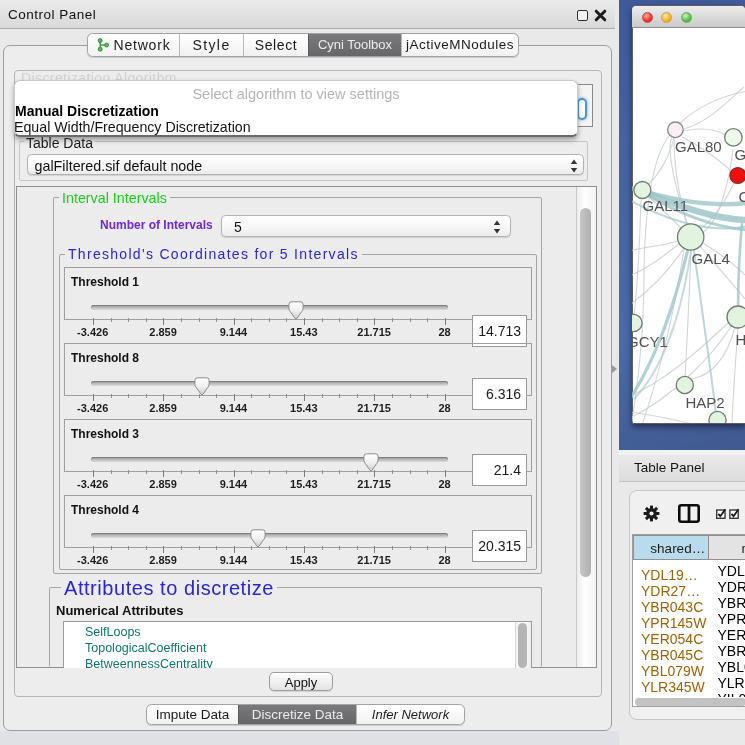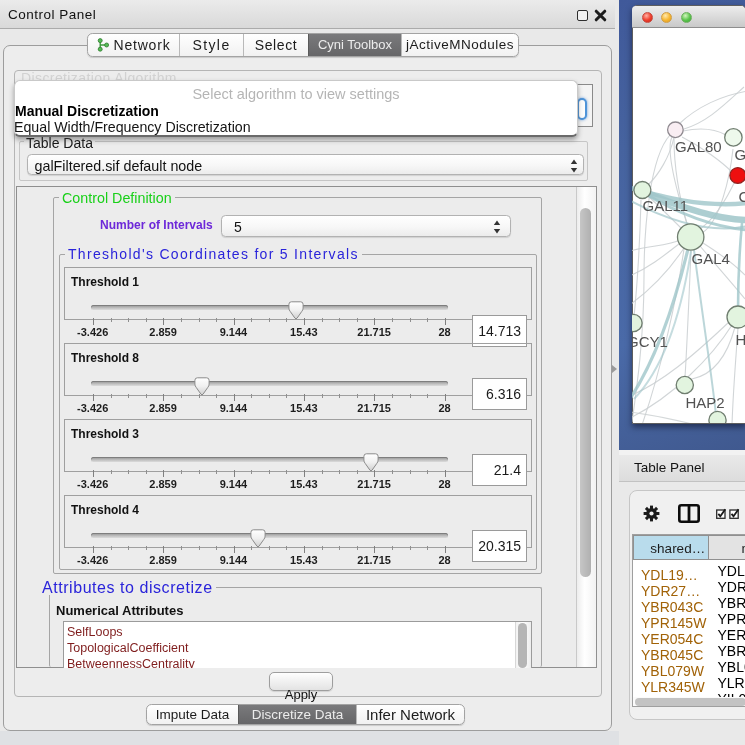--- a/index.html
+++ b/index.html
@@ -74,21 +74,21 @@
 <div class="abs" style="left:14px;top:86px;width:564px;font-size:14.5px;color:#b5b5b5;text-align:center;">Select algorithm to view settings</div>
 <div class="abs" style="left:15px;top:102.5px;font-size:14px;font-weight:bold;color:#000;">Manual Discretization</div>
 <div class="abs" style="left:14px;top:118.5px;font-size:14.2px;color:#141414;">Equal Width/Frequency Discretization</div>
 
 <div class="abs" style="left:15.5px;top:186px;width:581px;height:482px;background:#ececec;border:1px solid #8f8f8f;"></div>
 
 <div class="abs" style="left:575.5px;top:187px;width:20px;height:480px;background:linear-gradient(to right,#ededed,#ffffff 40%,#f2f2f2);border-left:1px solid #c9c9c9;"></div>
 <div class="abs" style="left:580px;top:208px;width:10.5px;height:369px;background:linear-gradient(to right,#c6c6c6,#b0b0b0);border-radius:5.5px;"></div>
 
 <div class="groupbox" style="left:52.5px;top:197px;width:489.5px;height:377px;"></div>
-<div class="gtitle" style="left:59px;top:190.5px;color:#18d018;font-size:14.3px;line-height:14px;">Control Definition</div>
+<div class="gtitle" style="left:59px;top:190.5px;color:#18d018;font-size:14.3px;line-height:14px;">Interval Intervals</div>
 
 <div class="abs" style="left:100px;top:218px;font-size:12px;font-weight:bold;color:#6d28d9;">Number of Intervals</div>
 <div class="combo" style="left:221px;top:215px;width:289.5px;height:21.5px;">
   <span style="position:absolute;left:12px;top:2.5px;font-size:14px;">5</span>
   <svg style="position:absolute;right:9px;top:3.5px;" width="8" height="14" viewBox="0 0 8 14">
     <path d="M4 0.5 L7.2 5 H0.8 Z" fill="#333"></path>
       <path d="M4 13.5 L7.2 9 H0.8 Z" fill="#333"></path>
   </svg>
 </div>
 
@@ -167,34 +167,34 @@
   <div class="tlab" style="left:309.6px;top:57.5px;">21.715</div>
   <div class="tlab" style="left:380.0px;top:57.5px;">28</div>
   <svg class="thumb" style="left:185.5px;top:33px;" viewBox="0 0 16 19.5">
     <defs></defs>
     <path d="M3.4 0.8 L12.6 0.8 Q15.1 0.8 15.1 3.3 L15.1 7.1 Q15.1 9 13.8 10.4 L9.2 17 Q8 18.7 6.8 17 L2.2 10.4 Q0.9 9 0.9 7.1 L0.9 3.3 Q0.9 0.8 3.4 0.8 Z" fill="url(#thg)" stroke="#8a8a8a" stroke-width="1"></path>
   </svg>
   <div class="vbox" style="left:407.0px;top:33.5px;">20.315</div>
 </div>
 
 <div class="groupbox" style="left:49px;top:587px;width:492.5px;height:80px;border-bottom:none;"></div>
-<div class="gtitle" style="left:39px;top:581px;color:#2a24da;font-size:16px;letter-spacing:0.55px;line-height:14px;">Attributes to discretize</div>
+<div class="gtitle" style="left:61px;top:581px;color:#2a24da;font-size:20px;letter-spacing:0.55px;line-height:14px;">Attributes to discretize</div>
 <div class="abs" style="left:56px;top:603px;font-size:13px;font-weight:bold;color:#111;">Numerical Attributes</div>
 <div class="abs" style="left:63px;top:621px;width:468.5px;height:46.5px;background:#fff;border:1px solid #9b9b9b;border-bottom:none;overflow:hidden;">
-  <div style="position:absolute;left:3px;top:2px;font-size:12.5px;color:#7f1d1d;line-height:16px;">SelfLoops<br>TopologicalCoefficient<br>BetweennessCentrality</div>
+  <div style="position:absolute;left:21px;top:2px;font-size:12.5px;color:#0f766e;line-height:16px;">SelfLoops<br>TopologicalCoefficient<br>BetweennessCentrality</div>
   <div style="position:absolute;right:0;top:0;width:15.5px;height:100%;background:linear-gradient(to right,#f2f2f2,#ffffff 45%,#ededed);border-left:1px solid #d7d7d7;"></div>
   <div style="position:absolute;right:3.5px;top:1px;width:9px;height:45px;background:#b5b5b5;border-radius:4.5px;"></div>
 </div>
 
-<div class="abs" style="left:269px;top:671.5px;width:64px;height:19.5px;border:1px solid #9e9e9e;border-radius:5px;background:linear-gradient(#fefefe,#eeeeee 60%,#e3e3e3);box-shadow:0 1px 1px rgba(0,0,0,0.12);font-size:13px;color:#111;text-align:center;padding-top:14px;">Apply</div>
+<div class="abs" style="left:269px;top:671.5px;width:64px;height:19.5px;border:1px solid #9e9e9e;border-radius:5px;background:linear-gradient(#fefefe,#eeeeee 60%,#e3e3e3);box-shadow:0 1px 1px rgba(0,0,0,0.12);font-size:13px;color:#111;text-align:center;padding-top:2px;">Apply</div>
 
 <div class="seg" style="left:146px;top:703.5px;height:21.5px;">
   <div style="width:91px;font-size:13.5px;">Impute Data</div>
   <div class="sel" style="width:118px;font-size:13.5px;">Discretize Data</div>
-  <div style="width:108px;font-size:15px;">Infer Network</div>
+  <div style="width:108px;font-size:13px;font-style:italic;">Infer Network</div>
 </div>
 
 <div class="abs" style="left:612px;top:365px;width:0;height:0;border-top:4px solid transparent;border-bottom:4px solid transparent;border-left:5px solid #9a9a9a;"></div>
 
 <div class="abs" style="left:619px;top:0;width:126px;height:450px;background:linear-gradient(160deg,#40599a 0%,#46639f 30%,#4a6aa8 70%,#40598f 100%);"></div>
 
 <div class="abs" style="left:631.5px;top:5px;width:114px;height:419px;background:#fff;border:1px solid #5e5e5e;border-radius:5px 5px 0 0;box-shadow:0 3px 6px rgba(0,0,20,0.5);"></div>
 <div class="abs" style="left:632px;top:5.5px;width:113px;height:22px;background:linear-gradient(#ededed,#c9c9c9);border-bottom:1px solid #8e8e8e;border-radius:4px 4px 0 0;"></div>
 <div class="abs" style="left:641.5px;top:11.5px;width:11px;height:11px;border-radius:50%;background:radial-gradient(circle at 38% 30%,#ffb0a4,#f0402e 52%,#c21f10);border:1px solid #c54b41;"></div>
 <div class="abs" style="left:661px;top:11.5px;width:11px;height:11px;border-radius:50%;background:radial-gradient(circle at 38% 30%,#ffe9ae,#f7b733 52%,#dd9718);border:1px solid #cf9e46;"></div>

